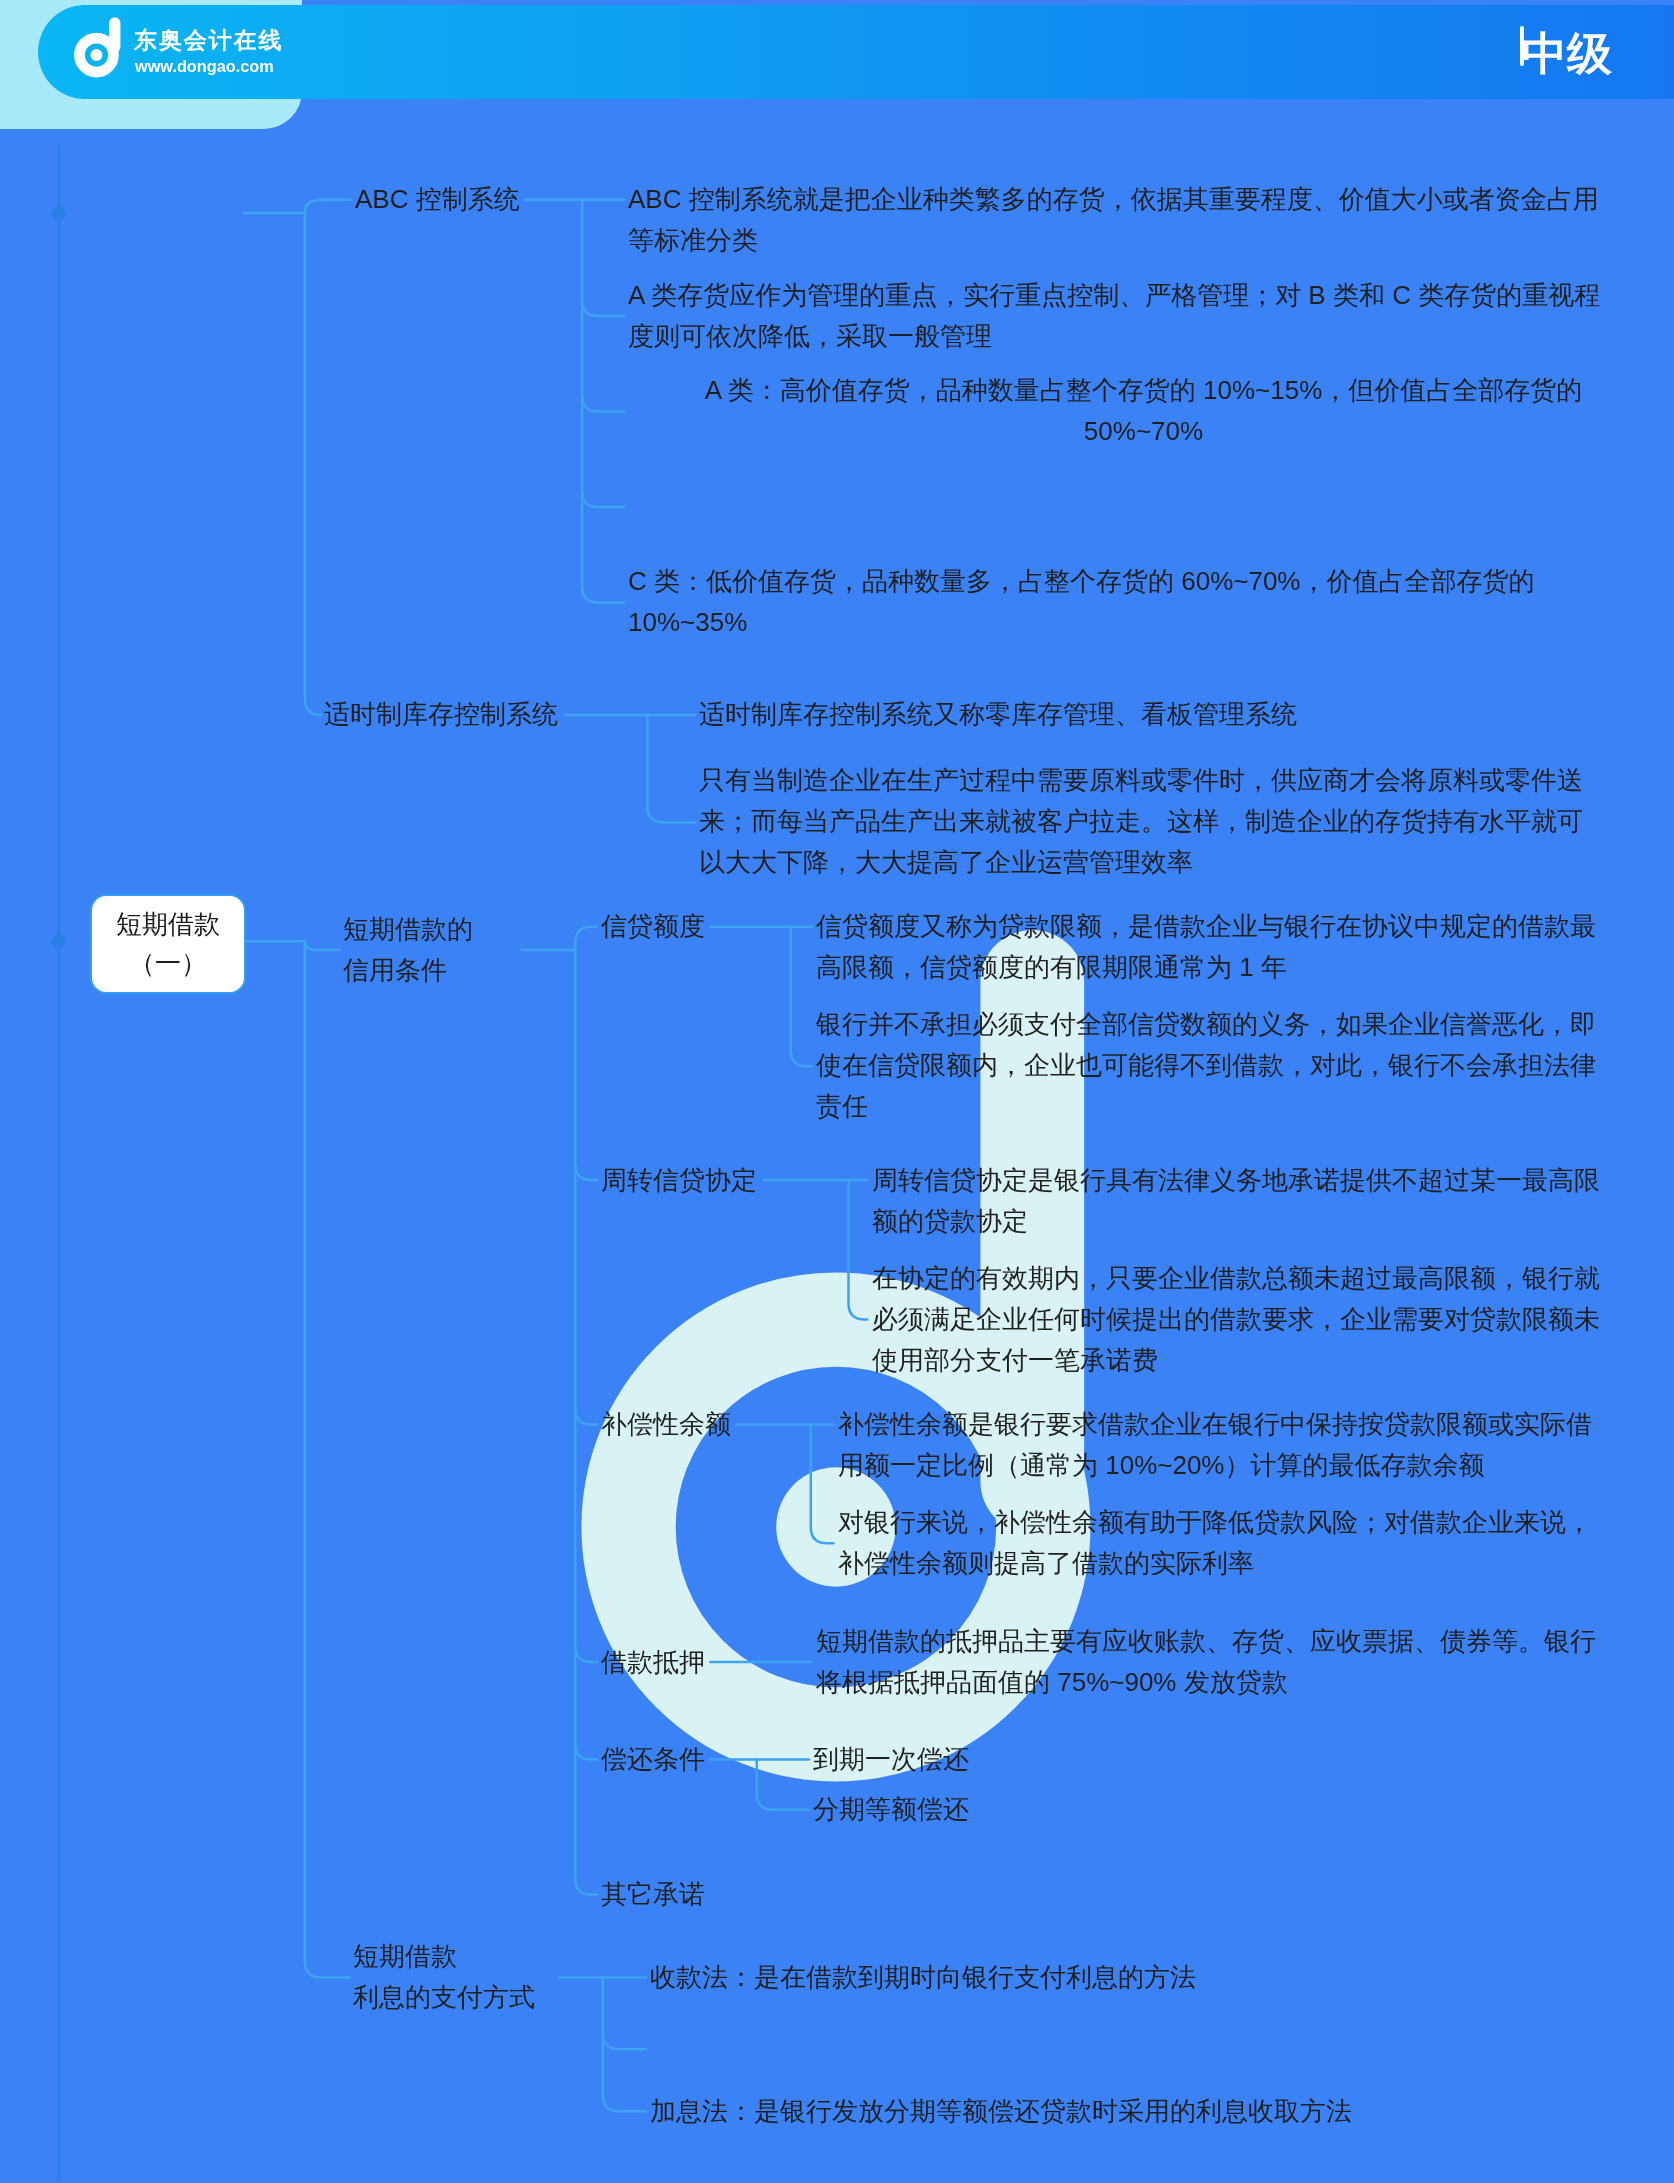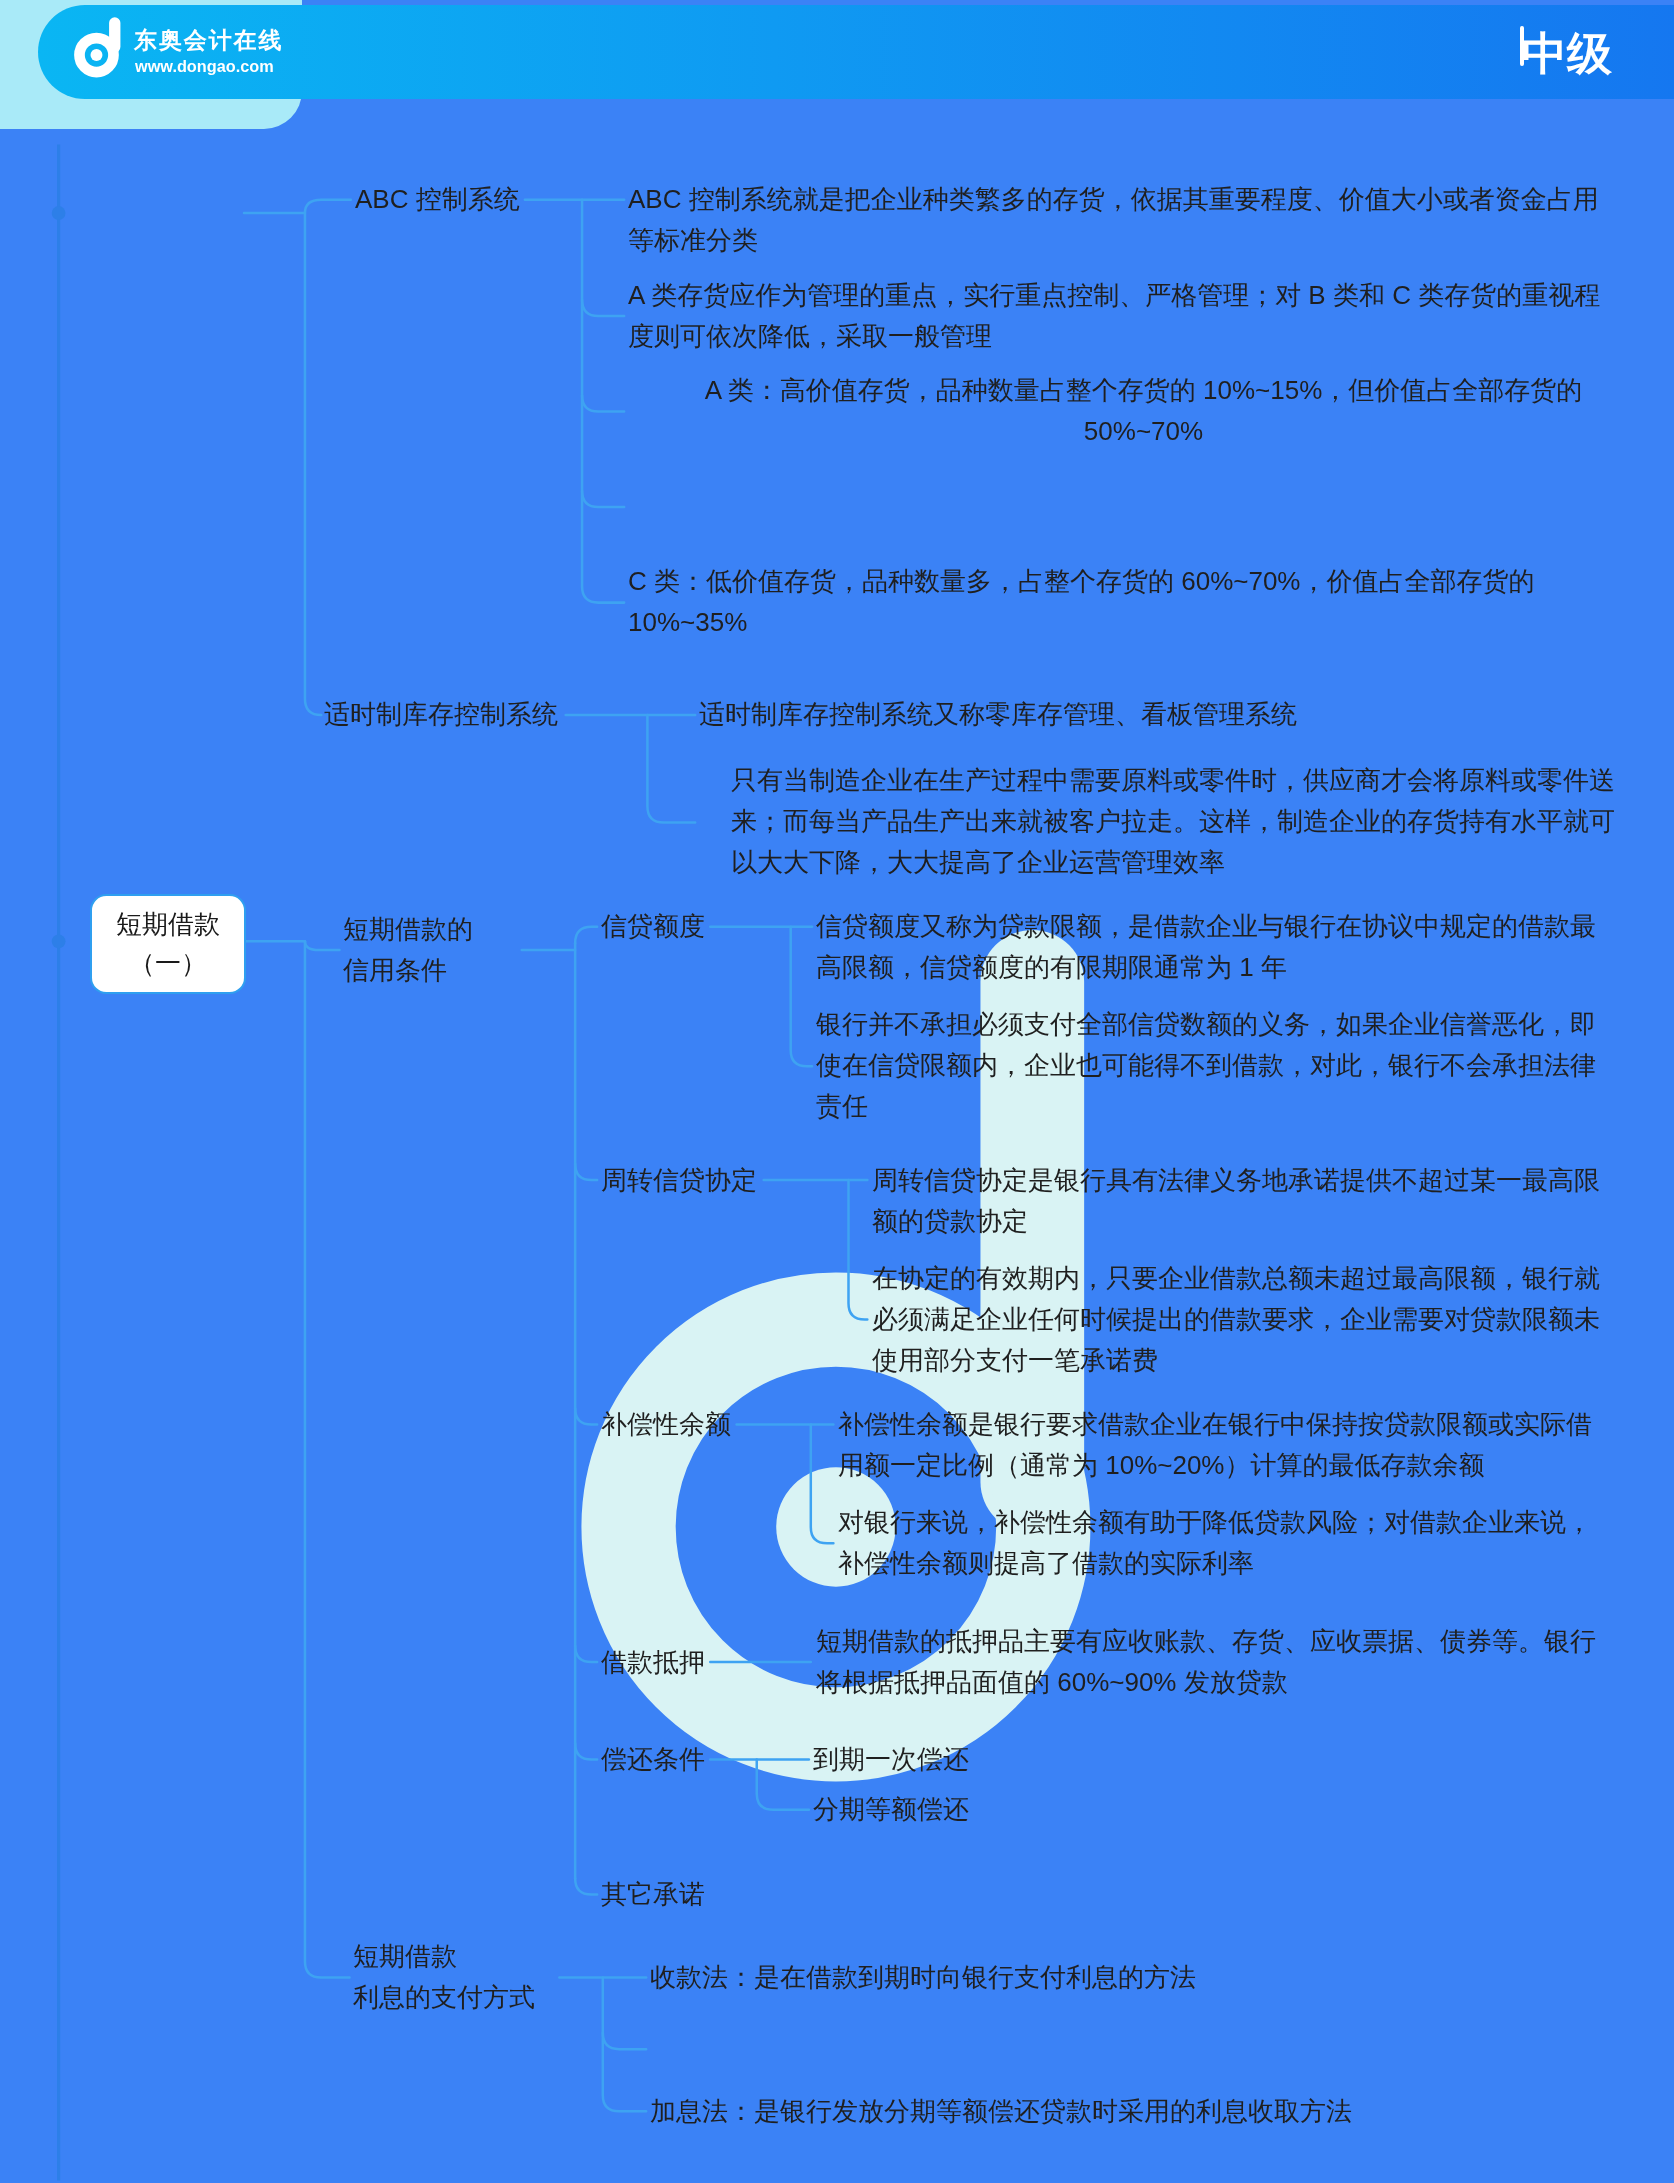--- a/index.html
+++ b/index.html
@@ -127,21 +127,21 @@
 等标准分类</div>
   <div class="para" style="left:628px;top:275px;width:1031px;">A 类存货应作为管理的重点，实行重点控制、严格管理；对 B 类和 C 类存货的重视程
 度则可依次降低，采取一般管理</div>
   <div class="para" style="left:628px;top:370px;width:1031px;text-align:center;">A 类：高价值存货，品种数量占整个存货的 10%~15%，但价值占全部存货的
 50%~70%</div>
   <div class="para" style="left:628px;top:561px;width:1031px;">C 类：低价值存货，品种数量多，占整个存货的 60%~70%，价值占全部存货的
 10%~35%</div>
 
   <div class="label" style="left:324px;top:694px;">适时制库存控制系统</div>
   <div class="para" style="left:699px;top:694px;width:943px;">适时制库存控制系统又称零库存管理、看板管理系统</div>
-  <div class="para" style="left:699px;top:760px;width:943px;margin-left:32px;">只有当制造企业在生产过程中需要原料或零件时，供应商才会将原料或零件送
+  <div class="para" style="left:699px;top:760px;width:943px;">只有当制造企业在生产过程中需要原料或零件时，供应商才会将原料或零件送
 来；而每当产品生产出来就被客户拉走。这样，制造企业的存货持有水平就可
 以大大下降，大大提高了企业运营管理效率</div>
 
   <div class="label center" style="left:343px;top:909px;width:207px;">短期借款的
 信用条件</div>
 
   <div class="label" style="left:601px;top:906px;">信贷额度</div>
   <div class="para" style="left:816px;top:906px;width:836px;">信贷额度又称为贷款限额，是借款企业与银行在协议中规定的借款最
 高限额，信贷额度的有限期限通常为 1 年</div>
   <div class="para" style="left:816px;top:1004px;width:836px;">银行并不承担必须支付全部信贷数额的义务，如果企业信誉恶化，即
@@ -156,21 +156,21 @@
 使用部分支付一笔承诺费</div>
 
   <div class="label" style="left:601px;top:1404px;">补偿性余额</div>
   <div class="para" style="left:838px;top:1404px;width:836px;">补偿性余额是银行要求借款企业在银行中保持按贷款限额或实际借
 用额一定比例（通常为 10%~20%）计算的最低存款余额</div>
   <div class="para" style="left:838px;top:1502px;width:836px;">对银行来说，补偿性余额有助于降低贷款风险；对借款企业来说，
 补偿性余额则提高了借款的实际利率</div>
 
   <div class="label" style="left:601px;top:1642px;">借款抵押</div>
   <div class="para" style="left:816px;top:1621px;width:836px;">短期借款的抵押品主要有应收账款、存货、应收票据、债券等。银行
-将根据抵押品面值的 60%~90% 发放贷款</div>
+将根据抵押品面值的 75%~90% 发放贷款</div>
 
   <div class="label" style="left:601px;top:1739px;">偿还条件</div>
   <div class="para" style="left:813px;top:1739px;width:440px;">到期一次偿还</div>
   <div class="para" style="left:813px;top:1789px;width:440px;">分期等额偿还</div>
 
   <div class="label" style="left:601px;top:1874px;">其它承诺</div>
 
   <div class="label center" style="left:353px;top:1936px;width:207px;">短期借款
 利息的支付方式</div>
   <div class="para" style="left:650px;top:1957px;width:968px;">收款法：是在借款到期时向银行支付利息的方法</div>

